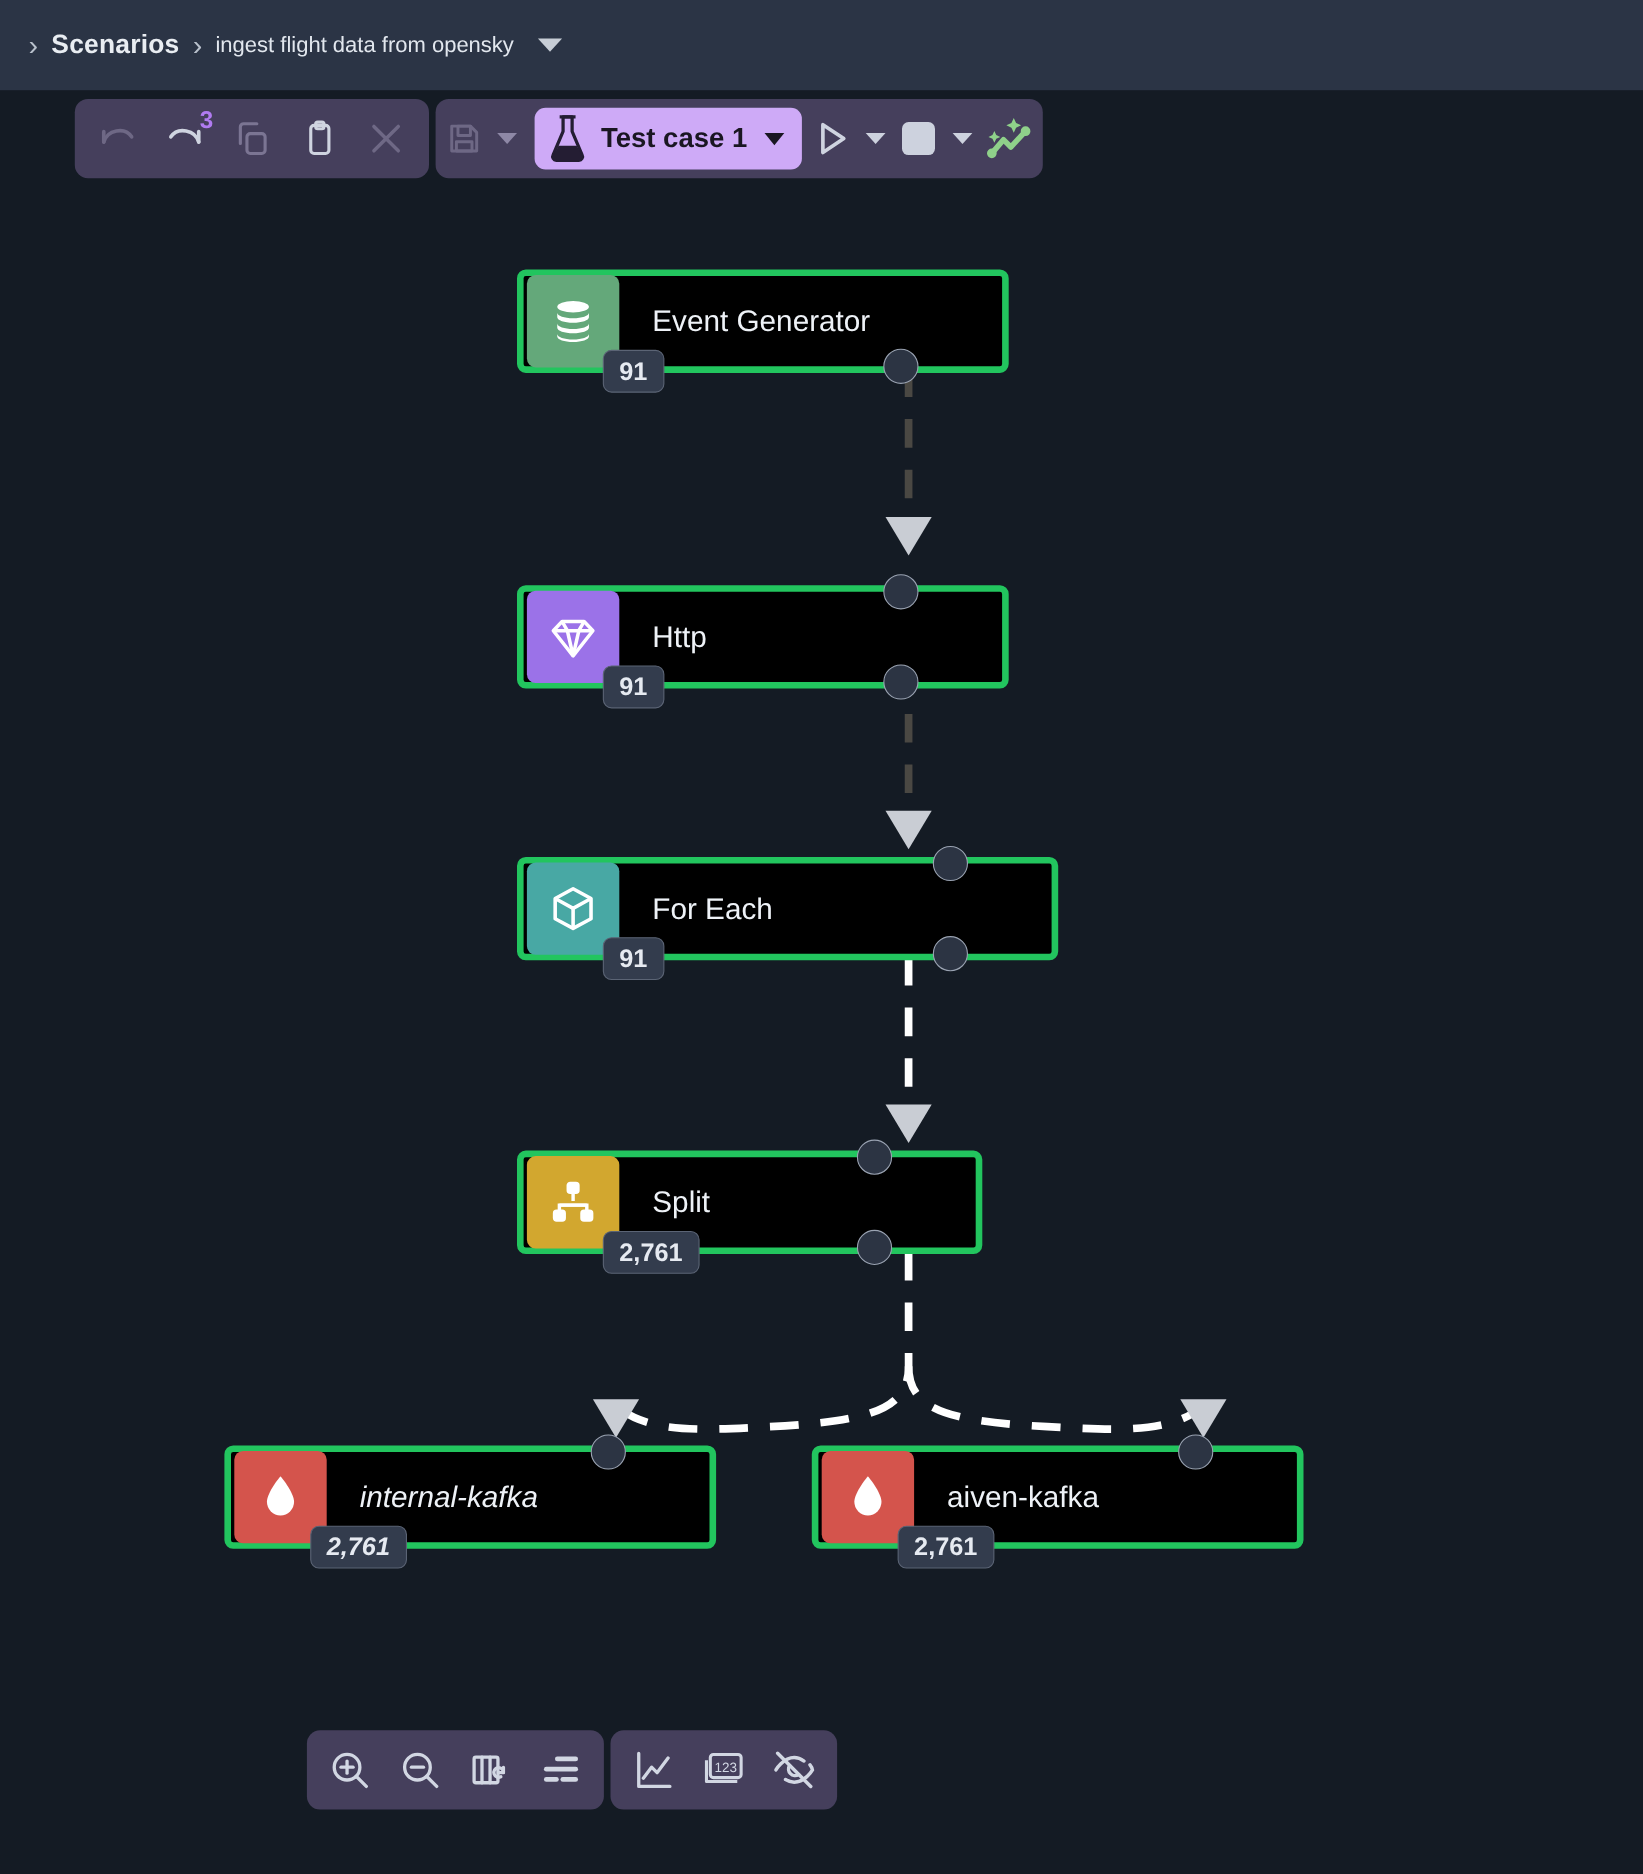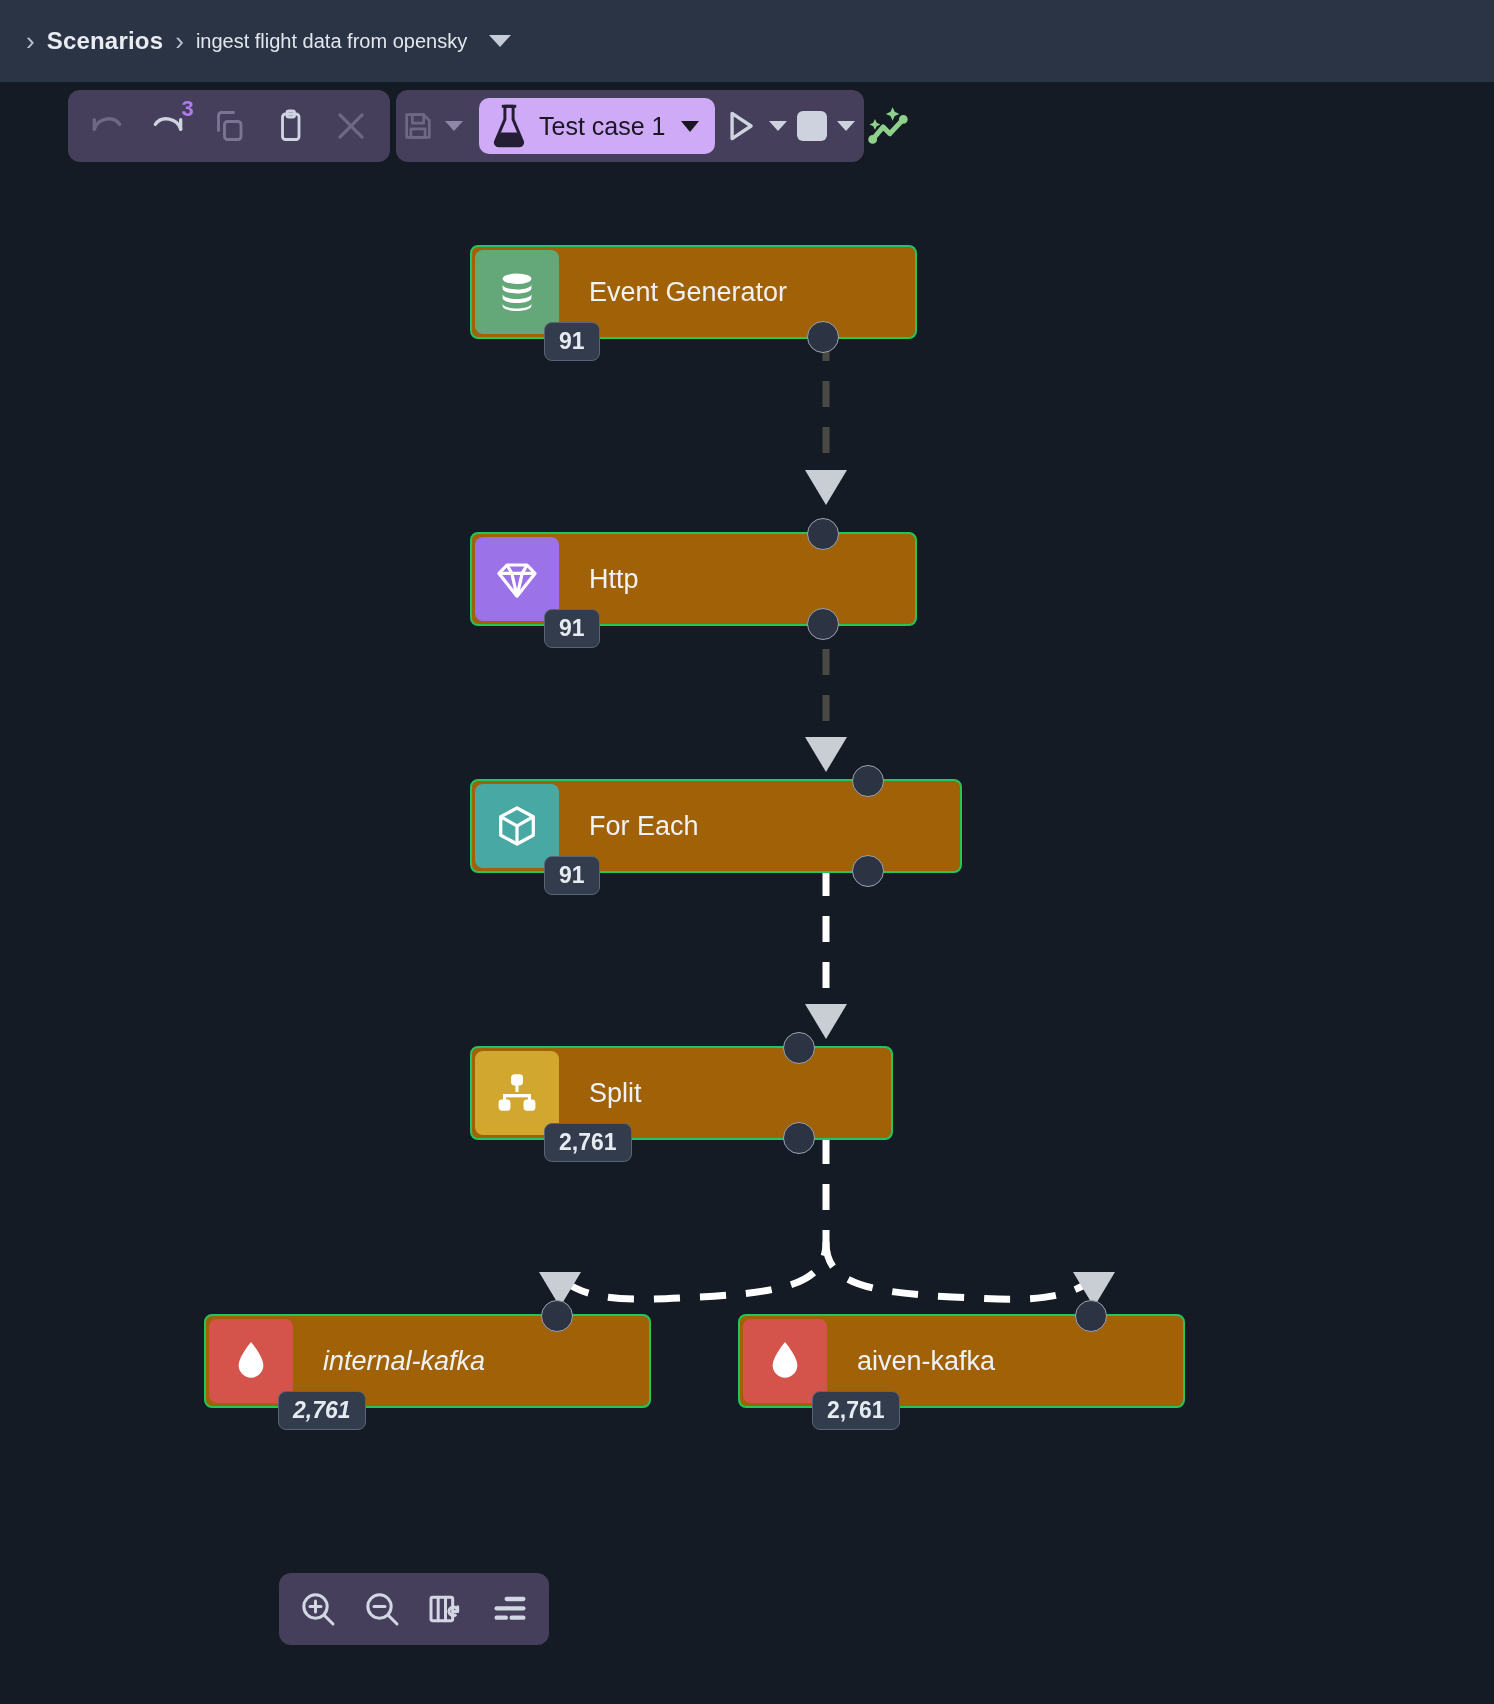--- a/index.html
+++ b/index.html
@@ -65,21 +65,21 @@
   }
   .tb-group {
     background: #453f5c;
     border-radius: 12px;
     display: flex;
     align-items: center;
     height: 72px;
     padding: 0 8px;
   }
   .tb-group.g1 { width: 322px; justify-content: space-around; }
-  .tb-group.g2 { width: 468px; padding-left: 5px; }
+  .tb-group.g2 { width: 552px; padding-left: 5px; font-weight: bold; }
   .tb-btn {
     width: 56px; height: 56px;
     display: flex;
     align-items: center;
     justify-content: center;
     border-radius: 8px;
     position: relative;
     color: #cfd4e0;
   }
   .tb-btn.dim { color: #6e6885; }
@@ -135,22 +135,22 @@
     height: 1622px;
   }
   svg.edges {
     position: absolute;
     left: 0; top: 0;
     width: 1494px; height: 1622px;
     pointer-events: none;
   }
   .node {
     position: absolute;
-    background: #a16207;
-    border: 2px solid #22c55e;
+    background: #000000;
+    border: 6px solid #22c55e;
     border-radius: 8px;
     height: 94px;
     display: flex;
     align-items: center;
   }
   .node-icon {
     width: 84px; height: 84px;
     border-radius: 8px;
     margin-left: 3px;
     display: flex;
@@ -446,15 +446,38 @@
       <div class="bt-btn">
         <svg width="40" height="40" viewBox="0 0 24 24" fill="none" stroke="currentColor" stroke-width="2.6" stroke-linecap="round">
           <path d="M10 6 h10"></path>
             <path d="M4 11.6 h16"></path>
             <path d="M4 17.2 h5.5"></path>
             <path d="M13 17.2 h7"></path>
         </svg>
       </div>
     </div>
 
+    <div class="bt-group">
+      <div class="bt-btn">
+        <svg width="40" height="40" viewBox="0 0 24 24" fill="none" stroke="currentColor" stroke-width="1.8" stroke-linecap="round" stroke-linejoin="round">
+          <path d="M4 3 v18 h17"></path>
+            <path d="M6.5 16.5 L11 10.5 L14 13.5 L20 5.5"></path>
+        </svg>
+      </div>
+      <div class="bt-btn">
+        <svg width="42" height="42" viewBox="0 0 24 24" fill="none" stroke="currentColor" stroke-width="1.6" stroke-linejoin="round">
+          <rect x="5" y="4" width="16" height="12" rx="1.6"></rect>
+          <path d="M3 7 v11 h16"></path>
+          <text x="13" y="13.1" font-size="7" font-family="Liberation Sans, sans-serif" fill="currentColor" stroke="none" text-anchor="middle">123</text>
+        </svg>
+      </div>
+      <div class="bt-btn">
+        <svg width="42" height="42" viewBox="0 0 24 24" fill="none" stroke="currentColor" stroke-width="1.8" stroke-linecap="round" stroke-linejoin="round">
+          <path d="M2.5 12 S6.2 5.6 12 5.6 c2 0 3.7 .8 5.1 1.8"></path>
+          <path d="M20.2 9.4 c.7 .9 1.3 1.9 1.3 2.6 0 0 -3.7 6.4 -9.5 6.4 -1.7 0 -3.2 -.6 -4.5 -1.4"></path>
+          <path d="M9.6 9.7 a3.4 3.4 0 0 0 4.7 4.7"></path>
+          <path d="M3.4 3.4 L20.6 20.6"></path>
+        </svg>
+      </div>
+    </div>
   </div>
 
 </div>
 
 </body></html>

